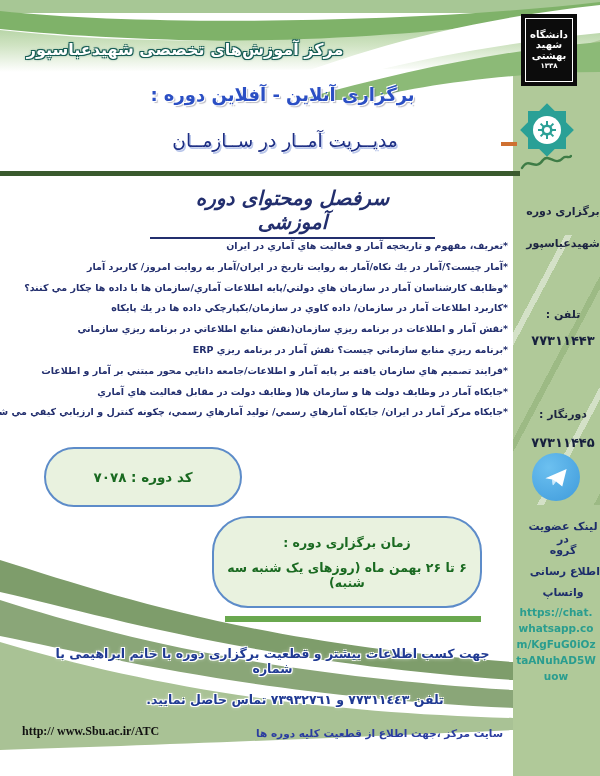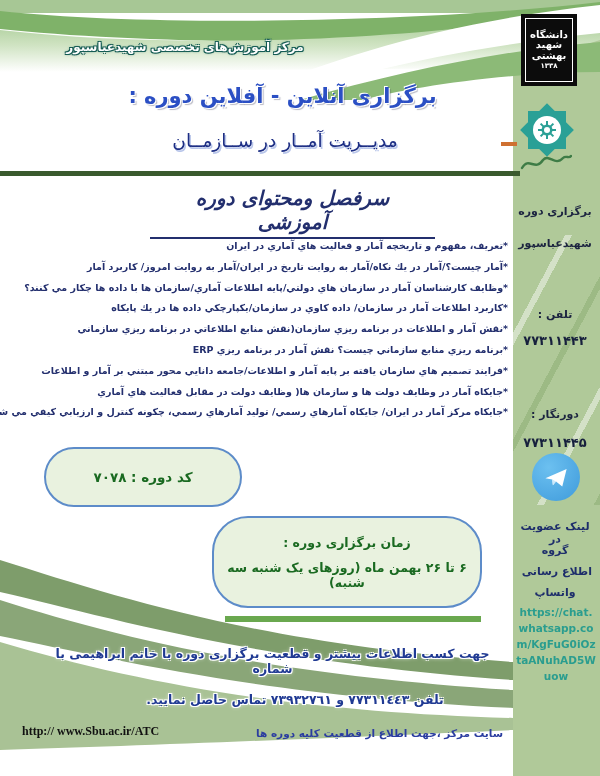--- a/index.html
+++ b/index.html
@@ -16,38 +16,38 @@
   .uni-logo { position:absolute; right:23px; top:14px; width:56px; height:72px; background:#0c0c0c; padding:4px; z-index:3; }
   .uni-logo-inner { width:100%; height:100%; border:1.5px solid #fff; display:flex; flex-direction:column; align-items:center; justify-content:center; color:#fff; line-height:1.05; }
   .uni-logo-inner span { font-size:10px; font-weight:bold; }
   .uni-logo-inner .yr { font-size:7px; margin-top:2px; letter-spacing:1px; }
   .star-logo { position:absolute; right:25px; top:102px; width:56px; height:56px; z-index:3; }
   .star-sq { position:absolute; left:9px; top:9px; width:38px; height:38px; background:#2aa096; }
   .star-sq.r45 { transform:rotate(45deg); }
   .star-core { position:absolute; left:14px; top:14px; width:28px; height:28px; background:#fff; border-radius:50%; display:flex; align-items:center; justify-content:center; }
   .orange-dash { position:absolute; left:501px; top:142px; width:16px; height:4px; background:#cf7031; z-index:3; }
   .signature { position:absolute; right:28px; top:150px; z-index:3; }
-  .side-txt { position:absolute; right:8px; width:74px; text-align:center; color:#1c2440; font-weight:bold; z-index:3; direction:rtl; }
+  .side-txt { position:absolute; right:0; width:74px; text-align:center; color:#1c2440; font-weight:bold; z-index:3; direction:rtl; }
   .side-num { font-size:13px; letter-spacing:1px; color:#17203d; }
   .telegram { position:absolute; right:20px; top:453px; width:48px; height:48px; border-radius:50%; z-index:3;
     background:radial-gradient(circle at 35% 30%, #6cc0f0, #3f9bdb); display:flex; align-items:center; justify-content:center; }
   .wa-caption { font-size:11px; color:#1d2d6b; }
   .wa-url { position:absolute; right:4px; top:604px; width:80px; z-index:3; text-align:center;
     font-size:10.5px; line-height:16px; font-weight:bold; color:#2a9d8f; word-break:break-all; direction:ltr; }
   
   .top-decor { position:absolute; left:0; top:0; width:600px; height:100px; z-index:2; pointer-events:none; }
   .bottom-decor { position:absolute; left:0; top:550px; width:513px; height:200px; z-index:1; pointer-events:none; }
   .divider1 { position:absolute; left:0; top:171px; width:520px; height:5px; background:#3a5a2e; z-index:3; }
   .divider2 { position:absolute; left:225px; top:616px; width:256px; height:6px; background:#6aa84f; z-index:3; }
   
   .center-name { position:absolute; left:25px; top:40px; width:320px; z-index:3; text-align:center; direction:rtl;
-    font-size:12px; font-weight:bold; color:#fff;
+    font-size:16px; font-weight:bold; color:#fff;
     text-shadow:1px 1px 0 #155c54, -1px -1px 0 #155c54, 1px -1px 0 #155c54, -1px 1px 0 #155c54, 0 0 3px #155c54; }
   .mode-line { position:absolute; left:115px; top:84px; width:335px; z-index:3; text-align:center; direction:rtl;
-    font-size:21px; font-weight:bold; color:#2b4fc4;
+    font-size:18px; font-weight:bold; color:#2b4fc4;
     text-shadow:1px 1px 0 #fff, -1px -1px 0 #fff, 2px 2px 1px rgba(60,60,90,.35); }
   .course-name { position:absolute; left:135px; top:130px; width:300px; z-index:3; text-align:center; direction:rtl;
     font-size:18.5px; font-weight:normal; color:#1d2e84; text-shadow:1.5px 1.5px 0 #b9c6ea; }
   .section-heading { position:absolute; left:150px; top:186px; width:285px; z-index:3; text-align:center; direction:rtl; }
   .section-heading span { display:inline-block; font-size:20px; font-weight:bold; font-style:italic; color:#232f6e;
     border-bottom:2px solid #232f6e; padding:0 8px 3px; }
   .topic-list { position:absolute; left:8px; right:92px; top:236px; z-index:3; direction:rtl; text-align:right; }
   .topic-list div { font-size:9.5px; font-weight:bold; color:#232f6e; line-height:20.8px; white-space:nowrap; }
   
   .bubble { position:absolute; background:#e9f2df; border:2px solid #5d8cc9; z-index:2;

